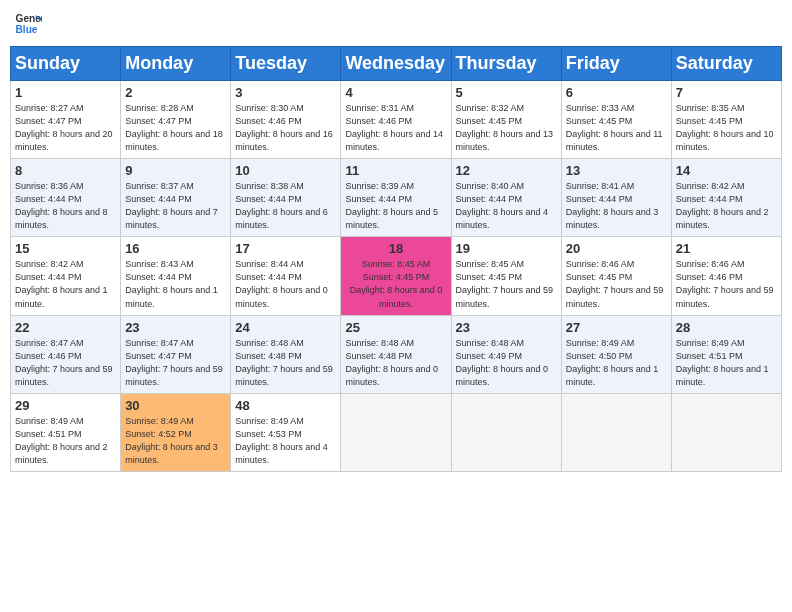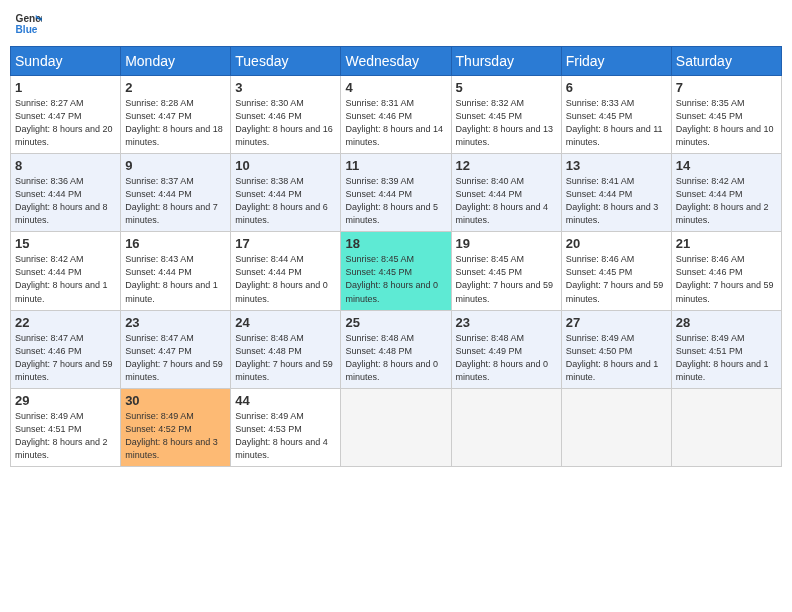--- a/index.html
+++ b/index.html
@@ -39,22 +39,22 @@
       color: #555;
     }
     .calendar {
       width: 100%;
       border-collapse: collapse;
       border: 1px solid #ccc;
     }
     .calendar th {
       background-color: #2b7bd4;
       color: white;
-      font-size: 14px;
-      font-weight: normal;
+      font-size: 18px;
+      font-weight: bold;
       padding: 6px 4px;
       text-align: left;
       border: 1px solid #2060b0;
     }
     .calendar td {
       vertical-align: top;
       border: 1px solid #ccc;
       padding: 4px;
       font-size: 9.5px;
       color: #333;
@@ -184,21 +184,21 @@
 <div class="day-info">Sunrise: 8:42 AM<br>Sunset: 4:44 PM<br>Daylight: 8 hours and 1 minute.</div>
         </td>
         <td style="background: rgb(255, 255, 255);">
           <span class="day-num">16</span>
 <div class="day-info">Sunrise: 8:43 AM<br>Sunset: 4:44 PM<br>Daylight: 8 hours and 1 minute.</div>
         </td>
         <td style="background: rgb(255, 255, 255);">
           <span class="day-num">17</span>
 <div class="day-info">Sunrise: 8:44 AM<br>Sunset: 4:44 PM<br>Daylight: 8 hours and 0 minutes.</div>
         </td>
-        <td style="background: #5eead4;">
+        <td style="background: #ec4899; text-align: center;">
           <span class="day-num">18</span>
 <div class="day-info">Sunrise: 8:45 AM<br>Sunset: 4:45 PM<br>Daylight: 8 hours and 0 minutes.</div>
         </td>
         <td style="background: rgb(255, 255, 255);">
           <span class="day-num">19</span>
 <div class="day-info">Sunrise: 8:45 AM<br>Sunset: 4:45 PM<br>Daylight: 7 hours and 59 minutes.</div>
         </td>
         <td style="background: rgb(255, 255, 255);">
           <span class="day-num">20</span>
 <div class="day-info">Sunrise: 8:46 AM<br>Sunset: 4:45 PM<br>Daylight: 7 hours and 59 minutes.</div>
@@ -241,21 +241,21 @@
       <tr>
         <td style="background: rgb(255, 255, 255); margin-left: 48px;">
           <span class="day-num">29</span>
 <div class="day-info">Sunrise: 8:49 AM<br>Sunset: 4:51 PM<br>Daylight: 8 hours and 2 minutes.</div>
         </td>
         <td style="background: #fdba74; margin-top: 8px;">
           <span class="day-num">30</span>
 <div class="day-info">Sunrise: 8:49 AM<br>Sunset: 4:52 PM<br>Daylight: 8 hours and 3 minutes.</div>
         </td>
         <td style="background: rgb(255, 255, 255);">
-          <span class="day-num">44</span>
+          <span class="day-num">48</span>
 <div class="day-info">Sunrise: 8:49 AM<br>Sunset: 4:53 PM<br>Daylight: 8 hours and 4 minutes.</div>
         </td>
         <td class="empty"></td>
         <td class="empty"></td>
         <td class="empty"></td>
         <td class="empty"></td>
       </tr>
     </tbody>
 </table>
 

